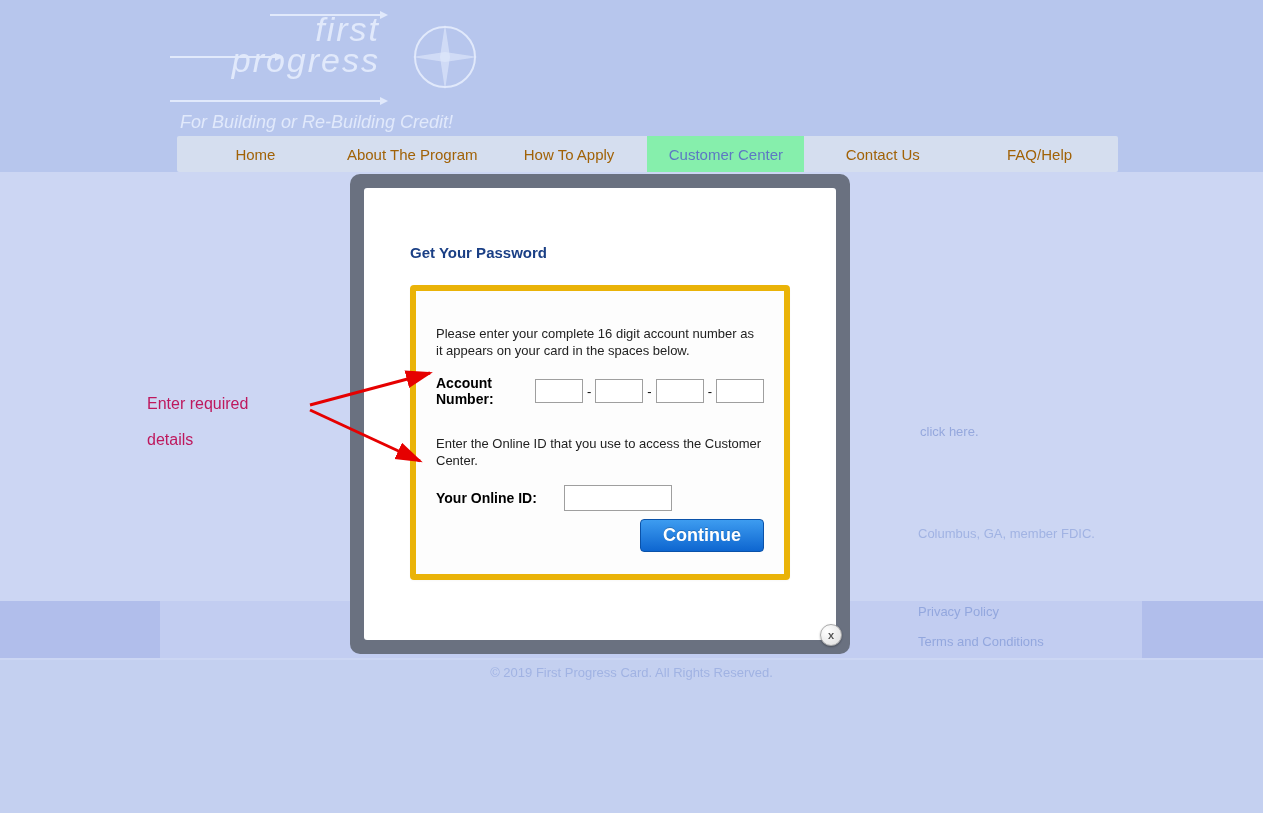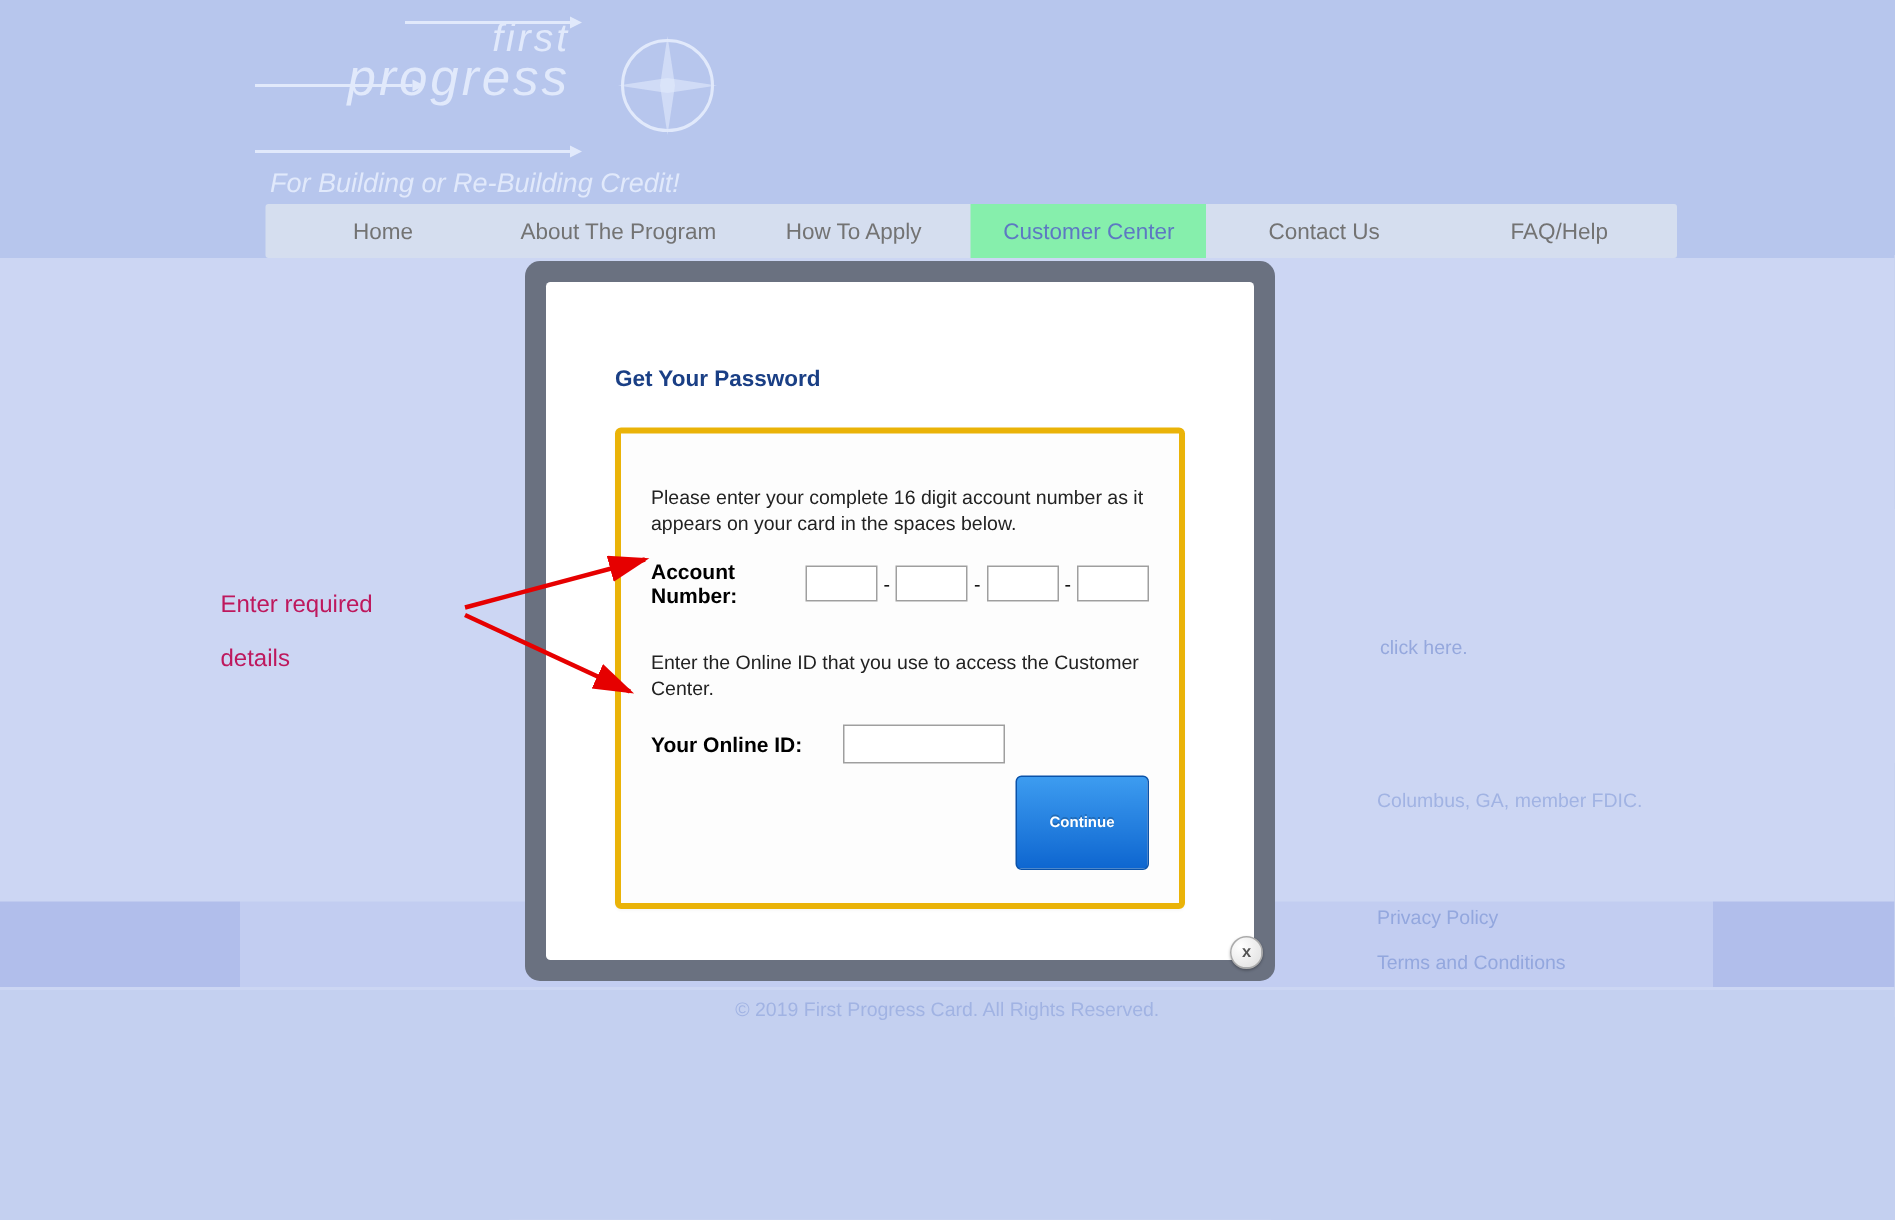--- a/index.html
+++ b/index.html
@@ -22,21 +22,21 @@
       height: 172px;
       background: #b7c6ed;
     }
     .logo-area {
       position: absolute;
       top: 10px;
       left: 180px;
       color: #e1e9fb;
       font-style: italic;
     }
-    .logo-text1 { font-size: 26px; font-weight: 300; letter-spacing: 2px; text-align: right; width: 200px;}
+    .logo-text1 { font-size: 34px; font-weight: 300; letter-spacing: 2px; text-align: right; width: 200px;}
     .logo-text2 { font-size: 34px; font-weight: 300; letter-spacing: 2px; text-align: right; width: 200px; margin-top: -8px;}
     .logo-arrow {
       position: absolute;
       height: 2px;
       background: #e1e9fb;
       width: 100px;
     }
     .logo-arrow::after {
       content: '';
       position: absolute;
@@ -69,21 +69,21 @@
       background: #d5deef;
       display: flex;
       align-items: stretch;
       border-radius: 2px;
     }
     .nav-item {
       flex: 1;
       display: flex;
       align-items: center;
       justify-content: center;
-      color: #737373;
+      color: #a16207;
       font-size: 15px;
       cursor: pointer;
     }
     .nav-item.active {
       background: #86efac;
       color: #5d78c3;
     }
     .body-panel {
       position: absolute;
       top: 172px;
@@ -165,21 +165,21 @@
       padding: 56px 46px 30px 46px;
       position: relative;
     }
     .modal-title {
       color: #1a3f85;
       font-weight: bold;
       font-size: 15px;
       margin-bottom: 24px;
     }
     .form-box {
-      border: 4px solid #eab308;
+      border: 6px solid #eab308;
       border-radius: 4px;
       padding: 34px 20px 22px 20px;
       background: #fdfdfd;
       box-shadow: 0 1px 2px rgba(0,0,0,0.03);
     }
     .instr {
       color: #222;
       font-size: 13px;
       line-height: 17px;
       margin-bottom: 16px;
@@ -210,24 +210,24 @@
       padding: 2px 4px;
       font-size: 13px;
     }
     .btn-continue {
       display: block;
       margin-left: auto;
       margin-top: 4px;
       background: linear-gradient(#3d9cf0, #0e66d0);
       color: #fff;
       font-weight: bold;
-      font-size: 10px;
+      font-size: 18px;
       border: 1px solid #0a52a9;
       border-radius: 4px;
-      padding: 25px 22px;
+      padding: 5px 22px;
       cursor: pointer;
       text-shadow: 0 -1px 0 rgba(0,0,0,0.2);
     }
     .close-btn {
       position: absolute;
       right: -6px;
       bottom: -6px;
       width: 22px;
       height: 22px;
       border-radius: 50%;

